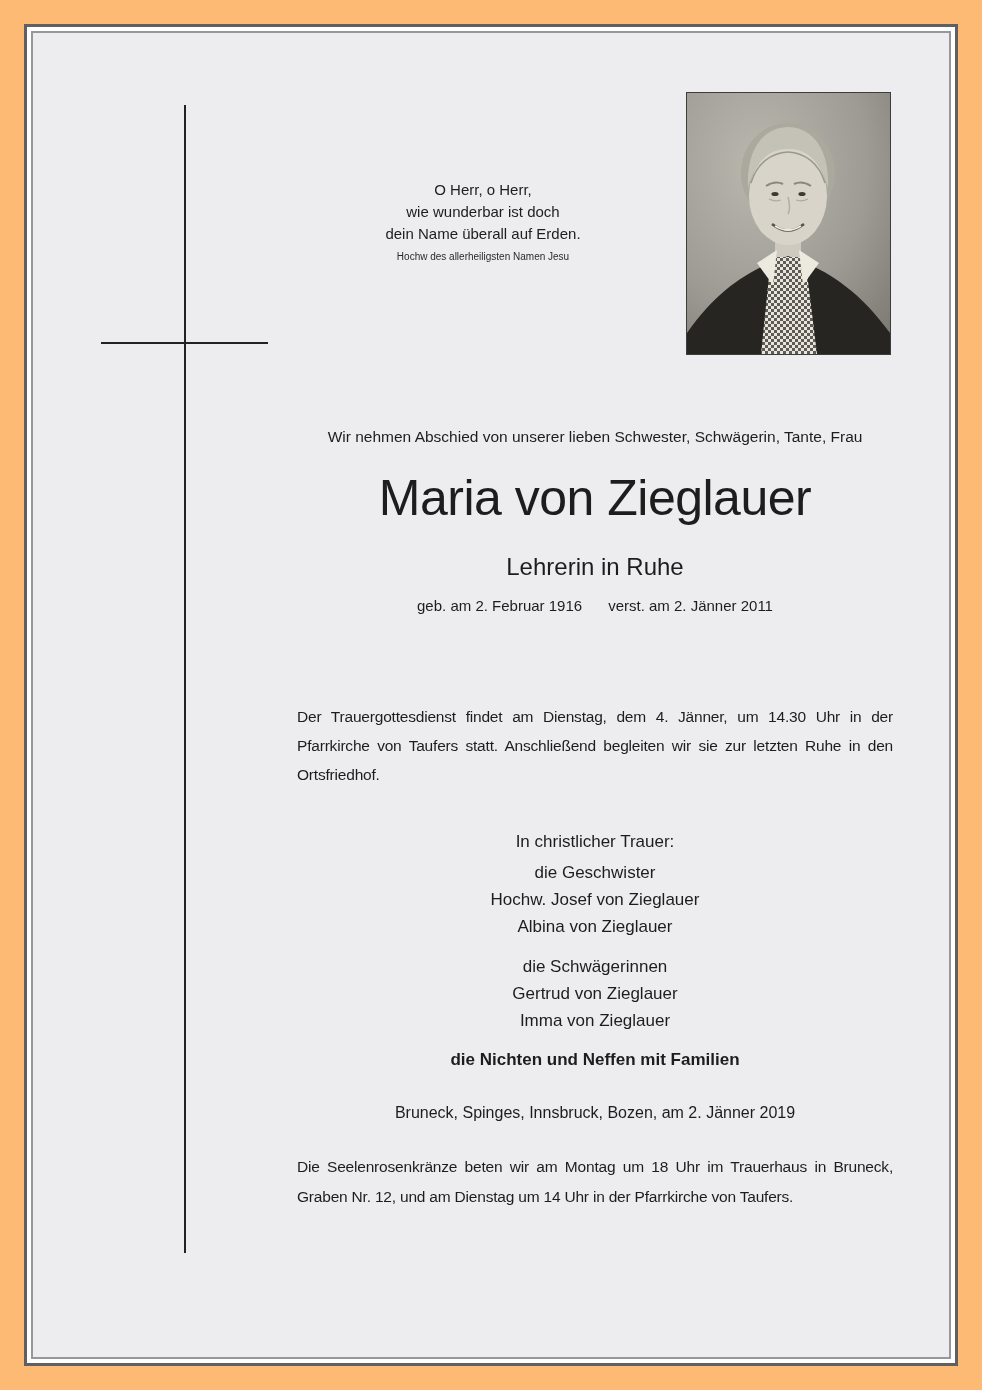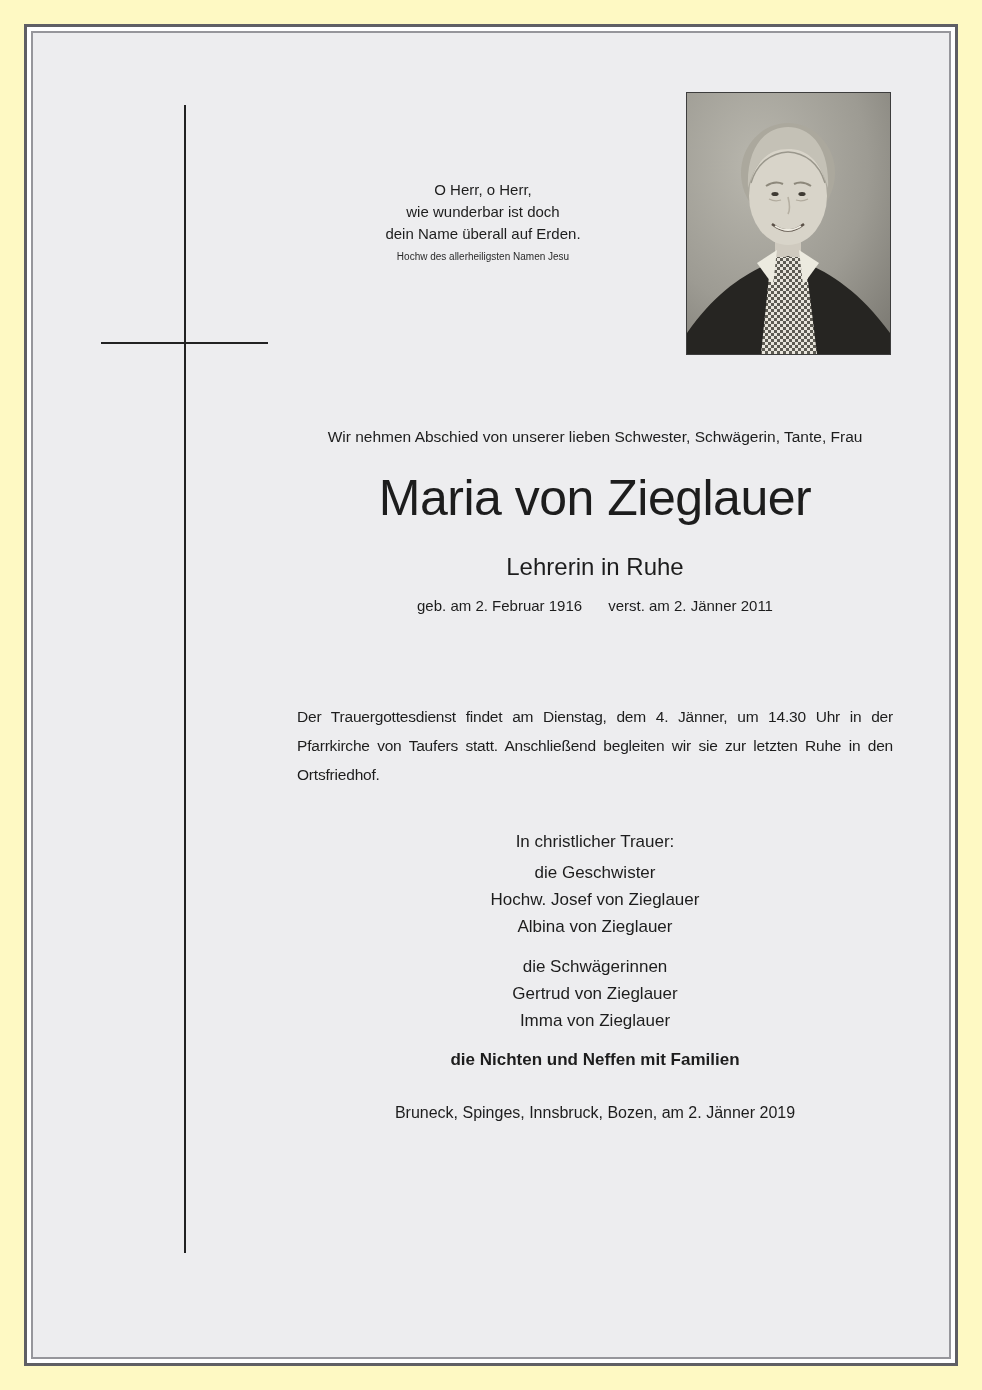--- a/index.html
+++ b/index.html
@@ -1,17 +1,17 @@
 <!DOCTYPE html>
 <html><head>
 <meta charset="utf-8">
 <style>
   html,body { margin:0; padding:0; background:#ffffff; }
   .page {
-    position:relative; width:982px; height:1390px; background:#fef9c3;
+    position:relative; width:982px; height:1390px; background:#fdba74;
     font-family:"Liberation Sans", sans-serif; color:#1d1d1d; overflow:hidden;
   }
   .frame-outer {
     position:absolute; inset:24px; border:3px solid #5f5f64; background:#ffffff;
   }
   .frame-inner {
     position:absolute; inset:31px; border:2px solid #96969b; background:#ededef;
   }
   
   .cross-v { position:absolute; left:184px; top:105px; width:2px; height:1148px; background:#222; }
@@ -142,14 +142,15 @@
     <div>Hochw. Josef von Zieglauer</div>
     <div>Albina von Zieglauer</div>
   </div>
 
   <div class="col group group3">
     <div>die Nichten und Neffen mit Familien</div>
   </div>
 
   <div class="col dateline nowrap">Bruneck, Spinges, Innsbruck, Bozen, am 2. Jänner 2019</div>
 
+  <div class="col para rosary">Die Seelenrosenkränze beten wir am Montag um 18 Uhr im Trauerhaus in Bruneck, Graben Nr. 12, und am Dienstag um 14 Uhr in der Pfarrkirche von Taufers.</div>
 
 </div>
 
 </body></html>

